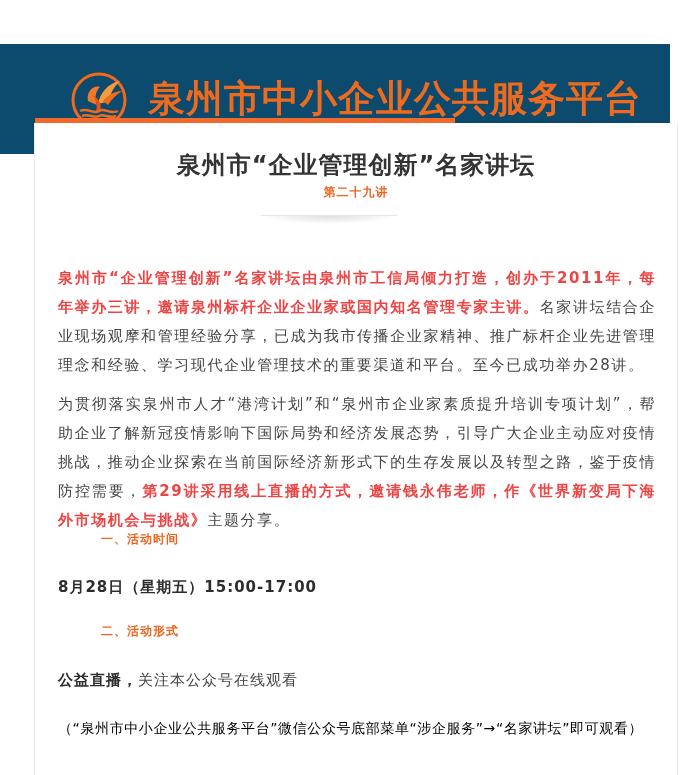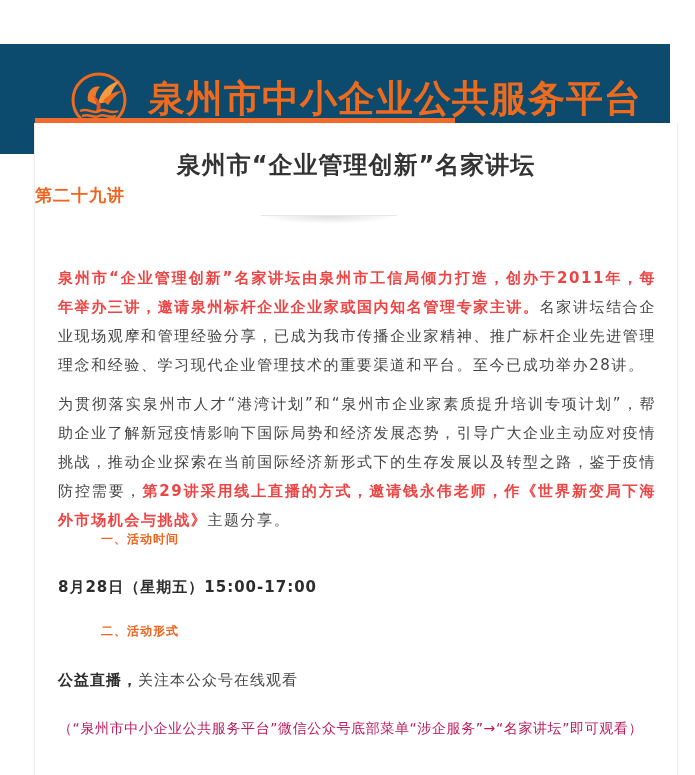--- a/index.html
+++ b/index.html
@@ -33,22 +33,22 @@
       background: #ffffff;
       border-left: 1px solid #ededed; border-right: 1px solid #ededed;
       box-shadow: 0 0 4px rgba(0,0,0,0.04);
     }
     .title {
       position: absolute; left: 0; top: 26px; width: 642px; text-align: center;
       font-size: 24px; font-weight: bold; color: #333333; letter-spacing: 1px;
       white-space: nowrap;
     }
     .subtitle {
-      position: absolute; left: 0; top: 61px; width: 642px; text-align: left;
-      font-size: 17px; font-weight: bold; color: #f0641e; letter-spacing: 1px;
+      position: absolute; left: 0; top: 61px; width: 642px; text-align: center;
+      font-size: 12px; font-weight: bold; color: #f0641e; letter-spacing: 1px;
     }
     .sub-shadow {
       position: absolute; left: 226px; top: 92px; width: 136px; height: 8px;
       border-top: 1px solid #e6e6e6;
       background: radial-gradient(ellipse at top, rgba(0,0,0,0.13) 0%, rgba(0,0,0,0.0) 70%);
     }
     .para {
       position: absolute; left: 23px; width: 598px;
       font-size: 15px; line-height: 29px; color: #454545;
       letter-spacing: 1.6px; text-align: justify;
@@ -66,21 +66,21 @@
       position: absolute; left: 23px; top: 455px;
       font-size: 15px; font-weight: bold; color: #2d2d2d; letter-spacing: 1px;
     }
     .format {
       position: absolute; left: 23px; top: 548px;
       font-size: 15px; color: #454545; letter-spacing: 1px;
     }
     .format b { color: #2d2d2d; }
     .note {
       position: absolute; left: 23px; top: 592px; width: 600px;
-      font-size: 14px; line-height: 26px; color: #be185d; letter-spacing: 0.6px;
+      font-size: 14px; line-height: 26px; color: #000000; letter-spacing: 0.6px;
     }
   </style>
 </head>
 <body>
 
 <div class="header">
   <span class="logo-icon">
     <svg width="58" height="58" viewBox="0 0 58 58">
       <circle cx="29" cy="29" r="26" fill="none" stroke="#ee6a1c" stroke-width="3"></circle>
       <path d="M18 30 C16 20 24 14 30 16 C26 20 24 26 27 34 Z" fill="#f07a2a"></path>

